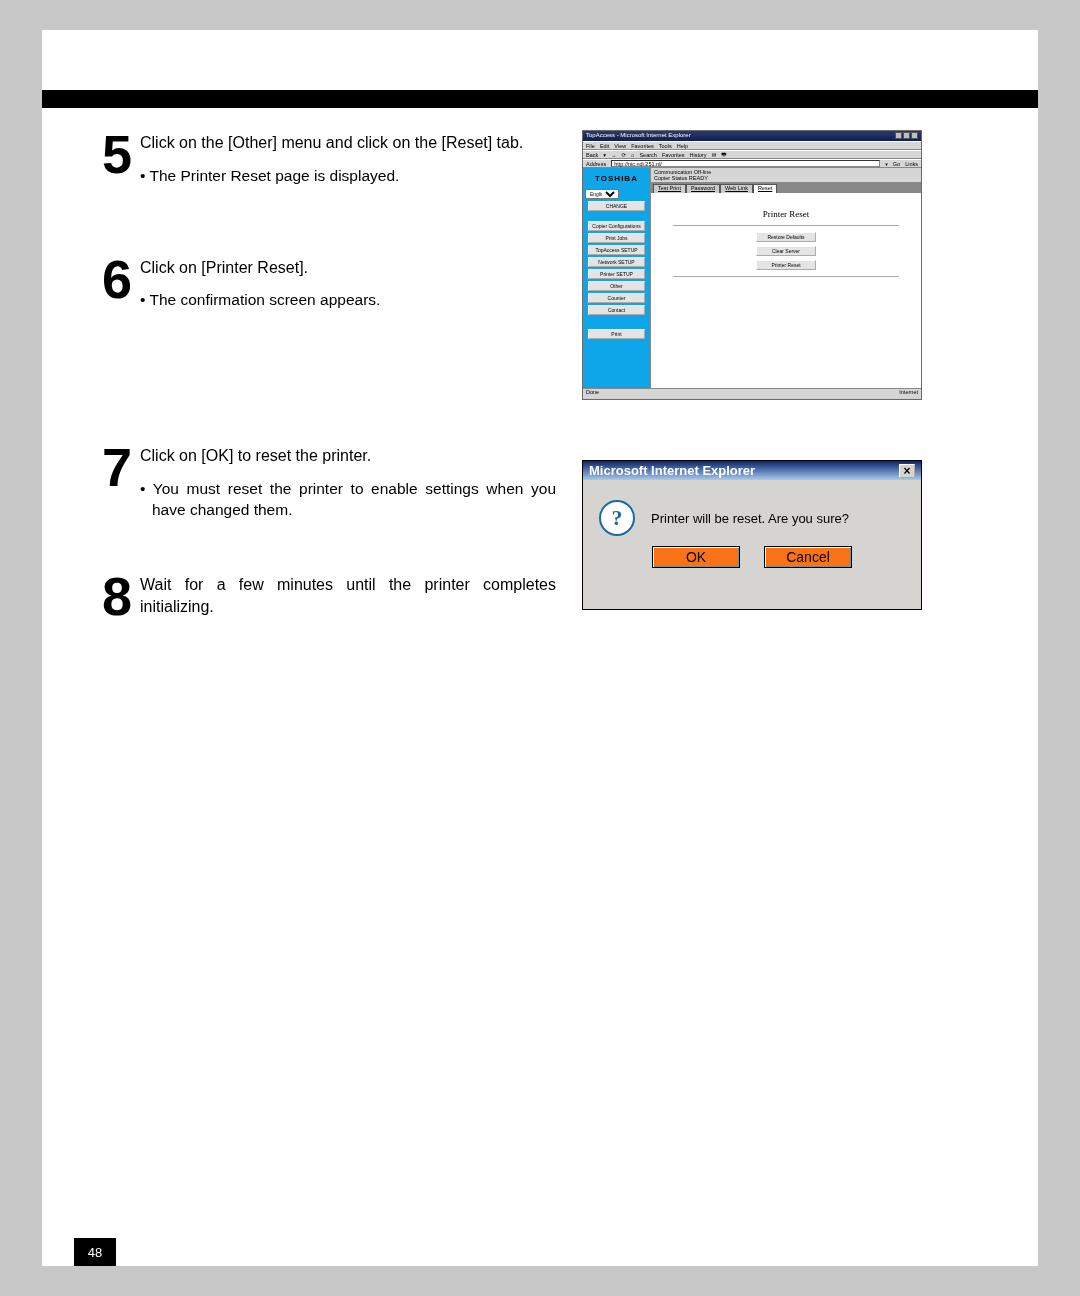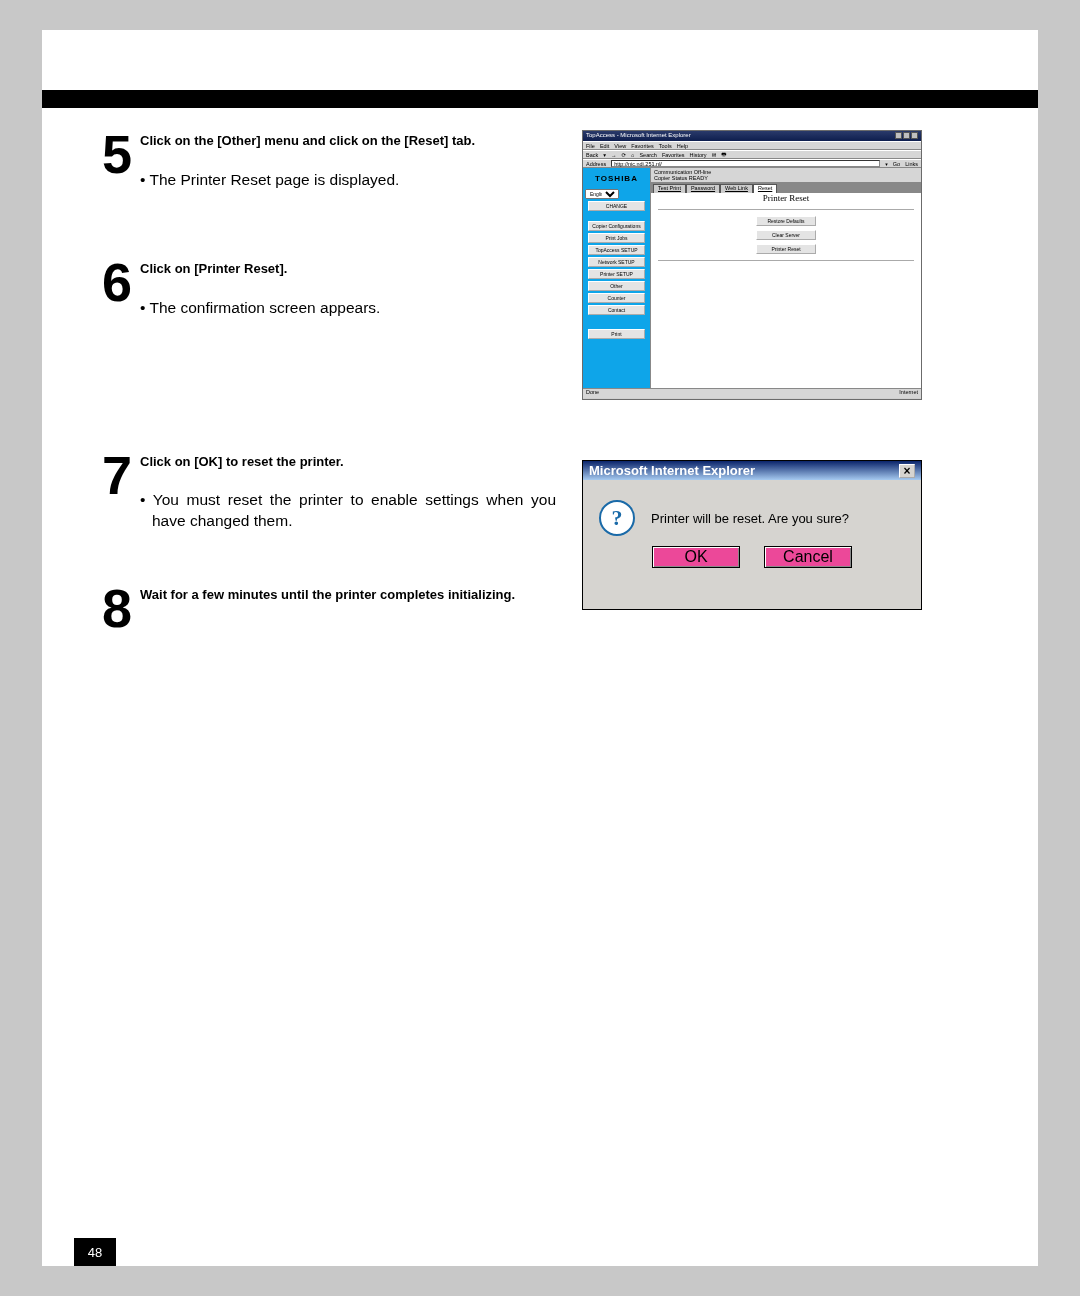--- a/index.html
+++ b/index.html
@@ -39,30 +39,30 @@
     font-family: "Arial Black", Arial, sans-serif;
     font-weight: 900;
     font-size: 54px;
     line-height: 0.9;
     width: 38px;
     letter-spacing: -2px;
   }
   .step-body { flex: 1; padding-top: 2px; }
   .step-heading {
     font-family: Arial, sans-serif;
-    font-weight: 700;
-    font-size: 13px;
+    font-weight: 400;
+    font-size: 16px;
     line-height: 1.35;
     text-align: justify;
     text-justify: inter-word;
   }
   .step-bullet {
     font-family: Arial, sans-serif;
     font-size: 15.5px;
-    margin-top: 20px;
+    margin-top: 12px;
     padding-left: 12px;
     text-indent: -12px;
     line-height: 1.35;
     text-align: justify;
   }
   .step-bullet::before { content: "• "; }
 
   .col-left { width: 454px; }
 
   
@@ -106,21 +106,21 @@
   .bs-btn {
     display:block; width:90%; margin:0 auto;
     background:#e4e4e4; border:1px outset #fff;
     font-size:5px; text-align:center; padding:1px 0;
   }
   .bs-main { flex:1; display:flex; flex-direction:column; }
   .bs-status { background:#d6d6d6; border-bottom:1px solid #888; padding:1px 3px; font-size:5.5px; display:flex; flex-direction:column;}
   .bs-tabs { display:flex; gap:0; background:#888; padding:0 2px; height:10px; align-items:flex-end;}
   .bs-tab { background:#ccc; border:1px solid #555; border-bottom:none; font-size:5.5px; padding:0px 4px; height:9px; text-decoration:underline;}
   .bs-tab.active { background:#fff;}
-  .bs-panel { flex:1; background:#fff; padding:0; display:flex; flex-direction:column; gap:4px; align-items:center;}
+  .bs-panel { flex:1; background:#fff; padding:16px; display:flex; flex-direction:column; gap:4px; align-items:center;}
   .bs-panel-title { font-family: "Times New Roman", serif; font-size:9px;}
   .bs-hr { width:95%; height:1px; background:#aaa; margin:2px 0;}
   .bs-rbtn { width:60px; background:#e4e4e4; border:1px outset #fff; font-size:5px; text-align:center; padding:1px 0;}
   .bs-footer { height:10px; background:#d6d6d6; border-top:1px solid #888; display:flex; justify-content:space-between; padding:0 3px; font-size:5.5px;}
 
   
   .dialog-shot {
     position: absolute;
     left: 540px;
     top: 430px;
@@ -141,21 +141,21 @@
   .dlg-close { width:16px; height:14px; background:#d6d4d0; border:1px outset #fff; color:#000; font-weight:700; font-size:12px; text-align:center; line-height:12px;}
   .dlg-body { display:flex; padding:20px 16px 10px 16px; gap:16px; align-items:center;}
   .dlg-icon {
     width:36px; height:36px; border:2px solid #1a6aa8; border-radius:50%;
     display:flex; align-items:center; justify-content:center;
     font-size:22px; font-weight:700; color:#1a6aa8; font-family: Georgia, serif;
     background:#fff;
   }
   .dlg-msg { font-size:13px; }
   .dlg-btns { display:flex; justify-content:center; gap:24px; padding-bottom:14px;}
-  .dlg-btn { width:88px; height:22px; background:#ec4899; border:1px solid #000; box-shadow: inset 1px 1px #fff, inset -1px -1px #888; font-size:16px;}
+  .dlg-btn { width:88px; height:22px; background:#f97316; border:1px solid #000; box-shadow: inset 1px 1px #fff, inset -1px -1px #888; font-size:14px;}
 
   
   .page-num {
     position:absolute;
     left:0;
     bottom:0;
     width:42px; height:28px;
     background:#000; color:#fff;
     display:flex; align-items:center; justify-content:center;
     font-size:13px; font-weight:400;margin-left:32px;

